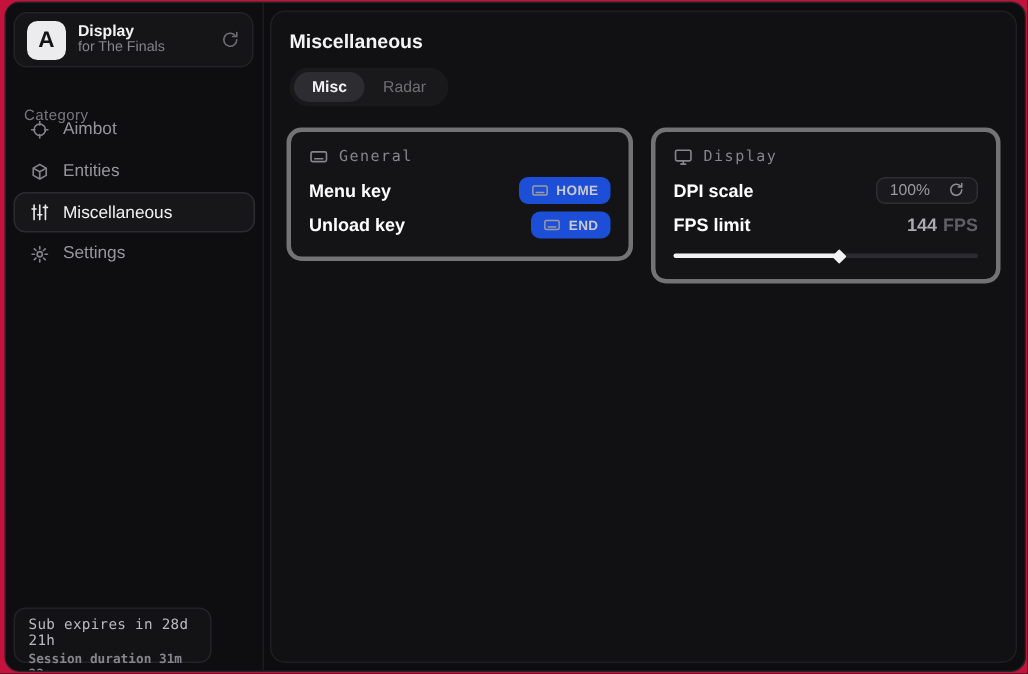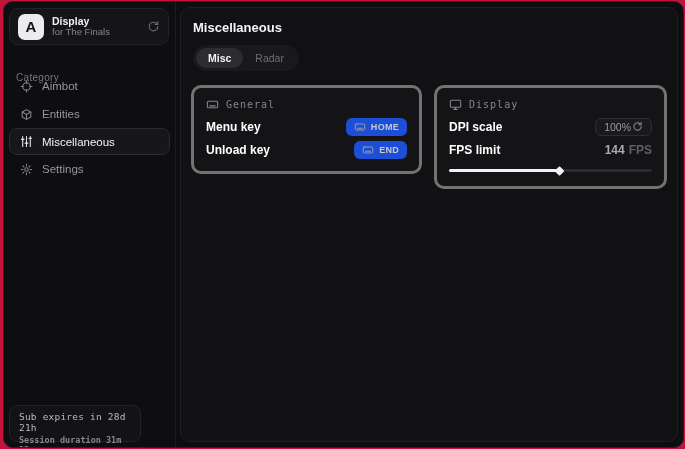--- a/index.html
+++ b/index.html
@@ -91,21 +91,21 @@
   .key-btn {
     display:inline-flex; align-items:center; gap:5px;
     background:#1d4ed8; border-radius:6px; padding:3px 8px;
     color:#c9c9ce; font-size:9px; font-weight:bold; letter-spacing:.3px; cursor:default;
   }
   .key-btn svg { color:#9a9aa0; }
   .crosshair-controls { display:flex; align-items:center; gap:8px; }
   .swatch { width:13px; height:13px; border-radius:4px; background:#f4f4f6; cursor:pointer; }
   .checkbox { width:15px; height:15px; border-radius:5px; border:1.5px solid #7d7d84; background:transparent; cursor:pointer; }
   .dpi-pill {
-    display:inline-flex; align-items:flex-start; gap:1px;
+    display:inline-flex; align-items:flex-start; gap:12px;
     background:#1a1a1e; border:1px solid #2e2e33; border-radius:6px;
     padding:2px 8px; color:#9a9aa0; font-size:10.5px; cursor:default;
   }
   .fps-value { font-size:12px; font-weight:bold; }
   .fps-value .num { color:#aaaaaf; }
   .fps-value .unit { color:#5e5e65; margin-left:4px; }
   .slider { position:relative; height:3px; background:#2a2a2f; border-radius:2px; margin-top:8px; margin-bottom:4px; cursor:pointer; }
   .slider-fill { position:absolute; left:0; top:0; bottom:0; background:#f2f2f4; border-radius:2px; }
   .slider-thumb {
     position:absolute; right:-4px; top:50%; width:7px; height:7px;

